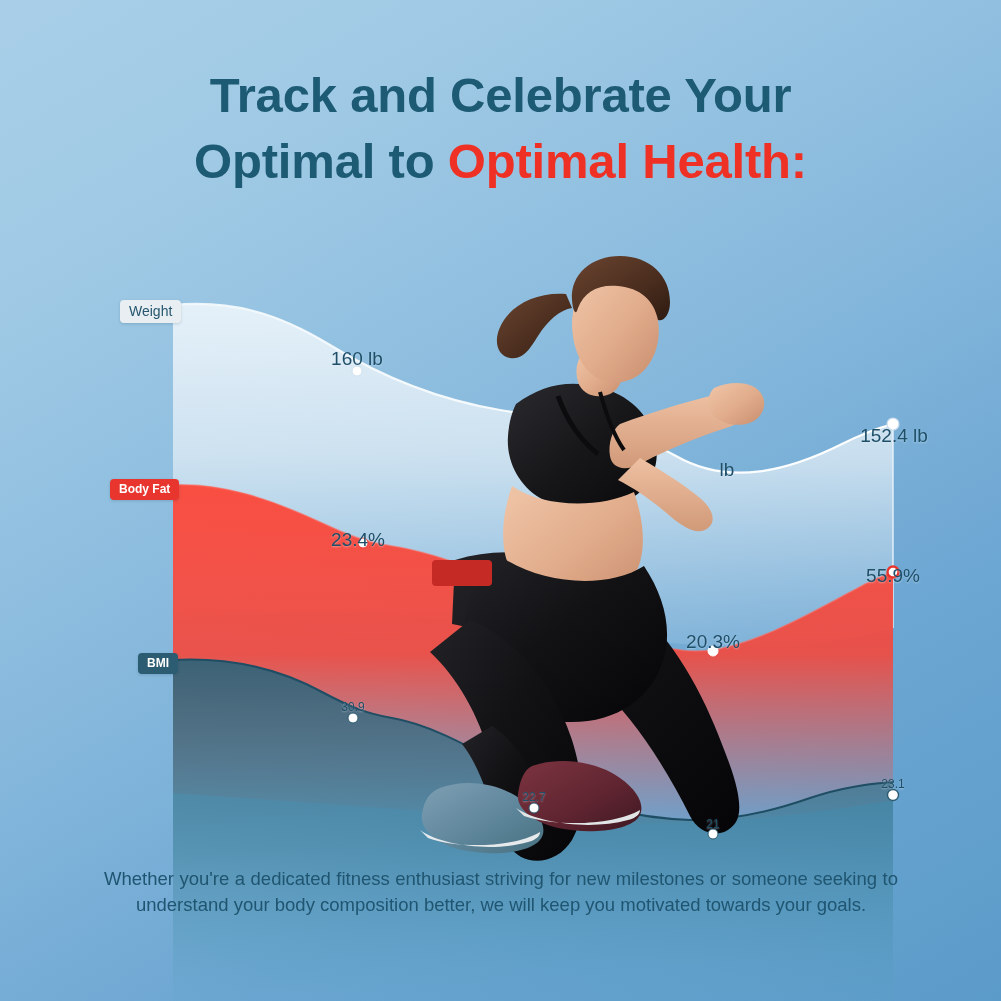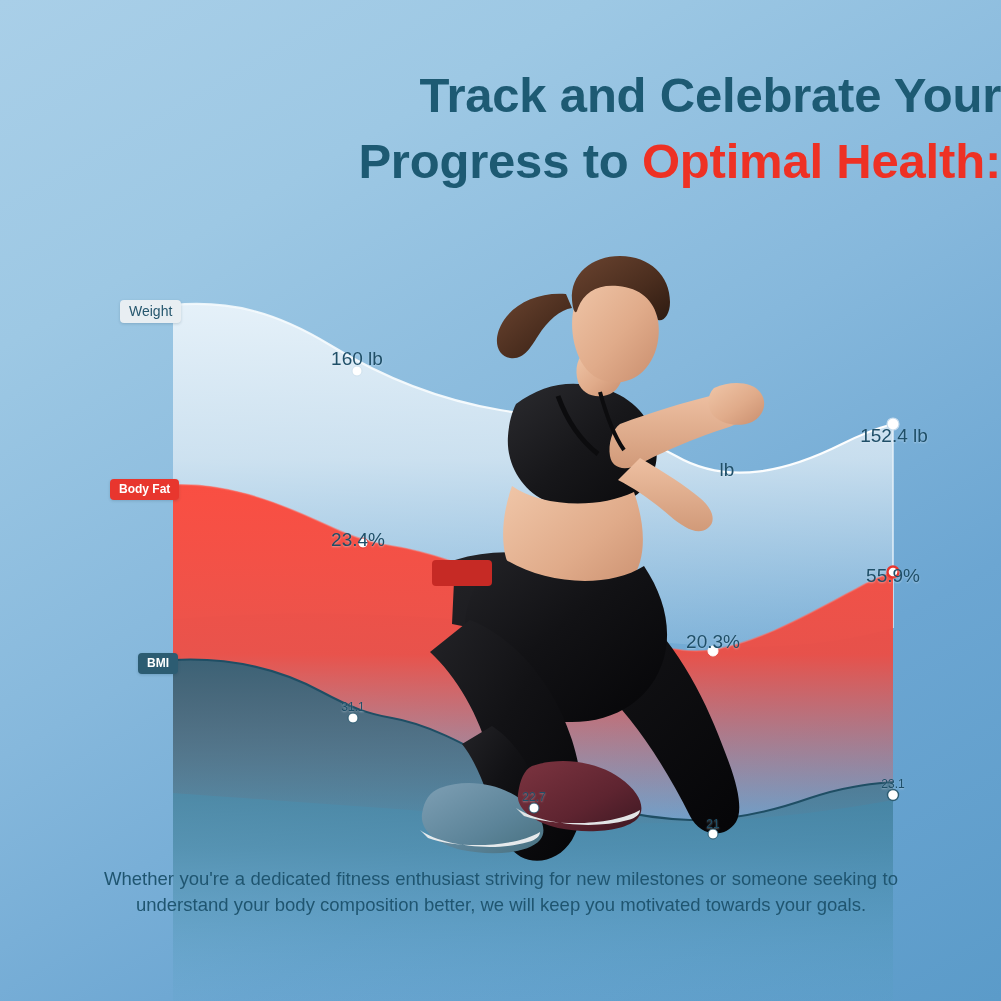--- a/index.html
+++ b/index.html
@@ -20,21 +20,21 @@
     height: 1001px;
     overflow: hidden;
     background: linear-gradient(150deg, #a9cfe8 0%, #9dc8e4 22%, #86b8dc 48%, #6ca6d2 72%, #5b9bc9 100%);
   }
   
   .headline {
     position: absolute;
     left: 0;
     right: 0;
     top: 62px;
-    text-align: right;
+    text-align: center;
     z-index: 40;
     pointer-events: none;
   }
   .headline .line {
     display: block;
     font-size: 49px;
     line-height: 66px;
     font-weight: bold;
     letter-spacing: -0.2px;
     color: #1d5a73;
@@ -373,28 +373,28 @@
     </svg>
 
     <div class="pt-label" style="left:357px; top:348px;">160 lb</div>
     <div class="pt-label" style="left:727px; top:459px;">lb</div>
     <div class="pt-label" style="left:894px; top:425px;">152.4 lb</div>
 
     <div class="pt-label" style="left:358px; top:529px;">23.4%</div>
     <div class="pt-label" style="left:713px; top:631px;">20.3%</div>
     <div class="pt-label" style="left:893px; top:565px;">55.9%</div>
 
-    <div class="pt-label sm" style="left:353px; top:700px;">31.1</div>
+    <div class="pt-label sm" style="left:353px; top:700px;">30.9</div>
     <div class="pt-label sm" style="left:534px; top:790px;">22.7</div>
     <div class="pt-label sm" style="left:713px; top:817px;">21</div>
     <div class="pt-label sm" style="left:893px; top:777px;">23.1</div>
   </div>
 
   <div class="headline">
     <span class="line">Track and Celebrate Your</span>
-    <span class="line"><span>Progress to </span><span class="accent">Optimal Health:</span></span>
+    <span class="line"><span>Optimal to </span><span class="accent">Optimal Health:</span></span>
   </div>
 
   <div class="body-copy">
     <p>Whether you're a dedicated fitness enthusiast striving for new milestones or someone seeking to understand your body composition better, we will keep you motivated towards your goals.</p>
   </div>
 
 </div>
 
 </body></html>

